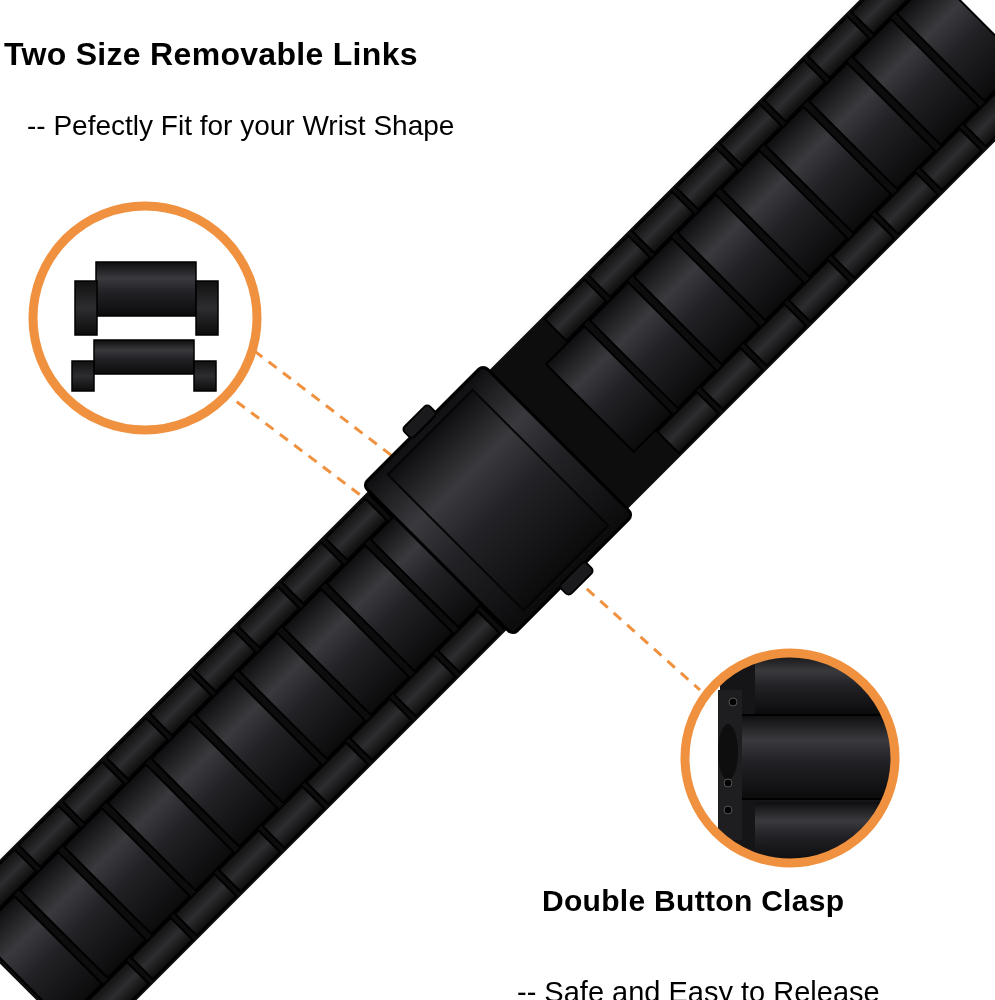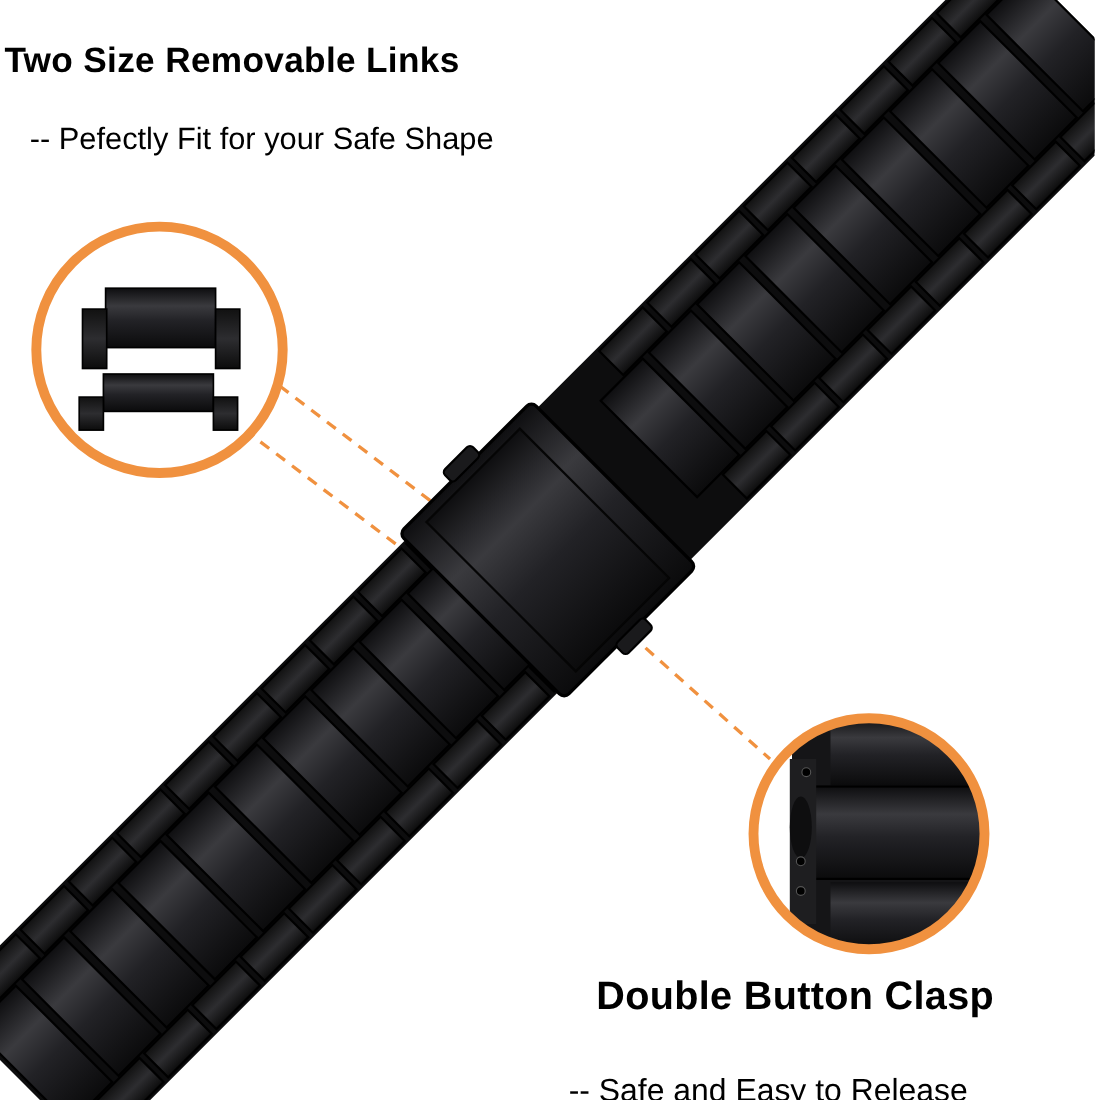--- a/index.html
+++ b/index.html
@@ -1,21 +1,21 @@
 <!DOCTYPE html>
 <html><head>
 <meta charset="utf-8">
 <style>
   html, body { margin:0; padding:0; background:#ffffff; }
   body { width:995px; height:1000px; position:relative; overflow:hidden; font-family:"Liberation Sans", sans-serif; }
   .title { position:absolute; font-weight:700; color:#000; white-space:nowrap; letter-spacing:0.3px; }
   .subtitle { position:absolute; color:#000; white-space:nowrap; }
   #t1 { left:4px; top:36px; font-size:32px; }
   #s1 { left:27px; top:110px; font-size:28px; }
-  #t2 { left:542px; top:884px; font-size:36px; }
+  #t2 { left:542px; top:884px; font-size:30px; }
   #s2 { left:517px; top:976px; font-size:29px; }
   svg.scene { position:absolute; left:0; top:0; }
 </style>
 </head>
 <body>
 
 <svg class="scene" width="995" height="1000" viewBox="0 0 995 1000">
   <defs>
     <linearGradient id="linkGrad" x1="0" y1="0" x2="0" y2="1">
       <stop offset="0" stop-color="#0e0e10"></stop>
@@ -139,15 +139,15 @@
       <ellipse cx="728" cy="752" rx="10" ry="28" fill="#0e0e0f"></ellipse>
       <circle cx="733" cy="702" r="4" fill="#000" stroke="#555" stroke-width="1"></circle>
       <circle cx="728" cy="783" r="4" fill="#000" stroke="#555" stroke-width="1"></circle>
       <circle cx="728" cy="810" r="4" fill="#000" stroke="#555" stroke-width="1"></circle>
     </g>
     <circle cx="790" cy="758" r="105" fill="none" stroke="#f0913f" stroke-width="9"></circle>
   </g>
 </svg>
 
 <div id="t1" class="title">Two Size Removable Links</div>
-<div id="s1" class="subtitle">-- Pefectly Fit for your Safe Shape</div>
+<div id="s1" class="subtitle">-- Pefectly Fit for your Wrist Shape</div>
 <div id="t2" class="title">Double Button Clasp</div>
 <div id="s2" class="subtitle">-- Safe and Easy to Release</div>
 
 </body></html>

